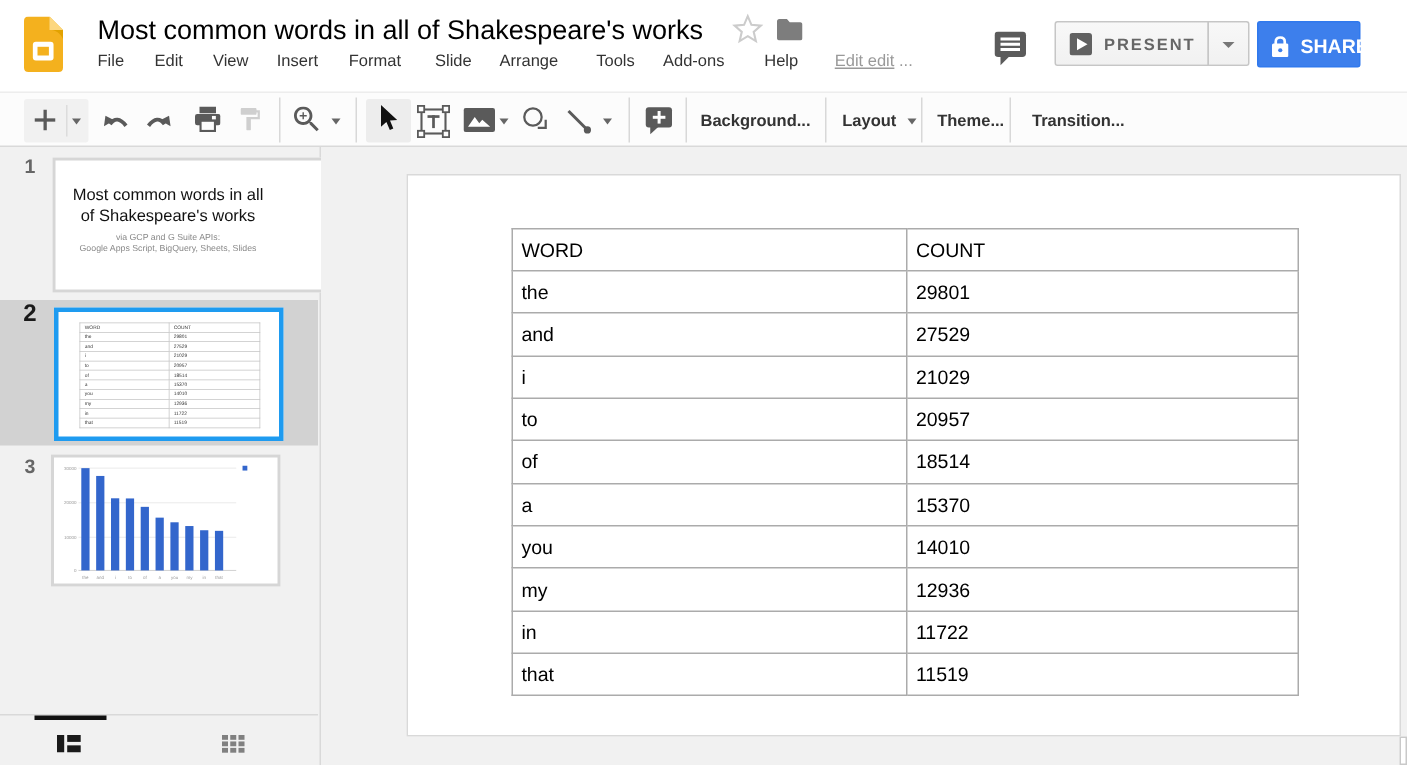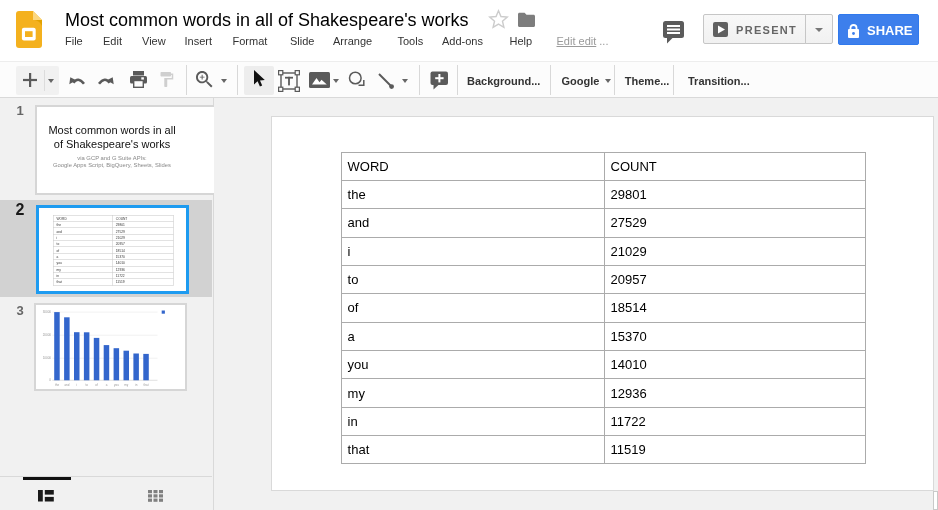--- a/index.html
+++ b/index.html
@@ -17,21 +17,21 @@
   background:linear-gradient(#f8f8f8,#f1f1f1); border:1px solid #c6c6c6;
   border-radius:2px 0 0 2px; }
 #presentdd { position:absolute; left:805px; top:14px; width:28px; height:30px;
   background:linear-gradient(#f8f8f8,#f1f1f1); border:1px solid #c6c6c6;
   border-radius:0 2px 2px 0; }
 #present .txt { position:absolute; left:32px; top:9px; font-size:11px; font-weight:bold;
   color:#666; letter-spacing:1.3px; }
 .caret.tc { border-left-width:3.5px; border-right-width:3.5px; border-top-width:4px; border-top-color:#666; }
 .caret { width:0; height:0; border-left:4px solid transparent; border-right:4px solid transparent;
   border-top:4px solid #777; }
-#share { position:absolute; left:838px; top:14px; width:81px; height:31px;
+#share { position:absolute; left:838px; top:14px; width:69px; height:31px;
   background:#3d7fec; border:1px solid #3079ed; border-radius:2px; }
 #share .txt { position:absolute; left:28px; top:8px; font-size:13px; font-weight:bold; color:#fff; }
 
 #toolbar { position:absolute; left:0; top:61px; width:938px; height:37px; background:#fcfcfc;
   border-top:1px solid #ededed; border-bottom:1px solid #d9d9d9; }
 .tsep { position:absolute; top:3px; width:1px; height:30px; background:#d8d8d8; }
 .tbtn { position:absolute; font-size:11px; font-weight:bold; color:#333; top:13px; white-space:nowrap; }
 
 #panel { position:absolute; left:0; top:98px; width:214px; height:412px; background:#f1f1f1;
   border-right:1px solid #d9d9d9; }
@@ -168,21 +168,21 @@
     <div class="tsep" style="left:419px"></div>
     <svg class="abs" style="left:430px;top:9px" width="19" height="19" viewBox="0 0 19 19">
       <rect x="0.5" y="0.5" width="17.5" height="13.5" rx="2" fill="#5a5a5a"></rect>
       <polygon points="3.5,13.5 3.5,18.5 9,13.5" fill="#5a5a5a"></polygon>
       <rect x="5.2" y="6.2" width="8.4" height="2" fill="#fff"></rect>
       <rect x="8.4" y="3" width="2" height="8.4" fill="#fff"></rect>
     </svg>
     <div class="tsep" style="left:457px"></div>
     <div class="tbtn" style="left:467px">Background...</div>
     <div class="tsep" style="left:550px"></div>
-    <div class="tbtn" style="left:561.5px">Google</div>
+    <div class="tbtn" style="left:561.5px">Layout</div>
     <div class="caret tc abs" style="left:605px;top:17px"></div>
     <div class="tsep" style="left:614px"></div>
     <div class="tbtn" style="left:624.8px">Theme...</div>
     <div class="tsep" style="left:673px"></div>
     <div class="tbtn" style="left:688px">Transition...</div>
   </div>
   <div id="panel">
     <div id="selband"></div>
     <div class="snum" style="top:5px">1</div>
     <div class="thumb" style="left:35px;top:6.5px;width:182px;height:90px">

